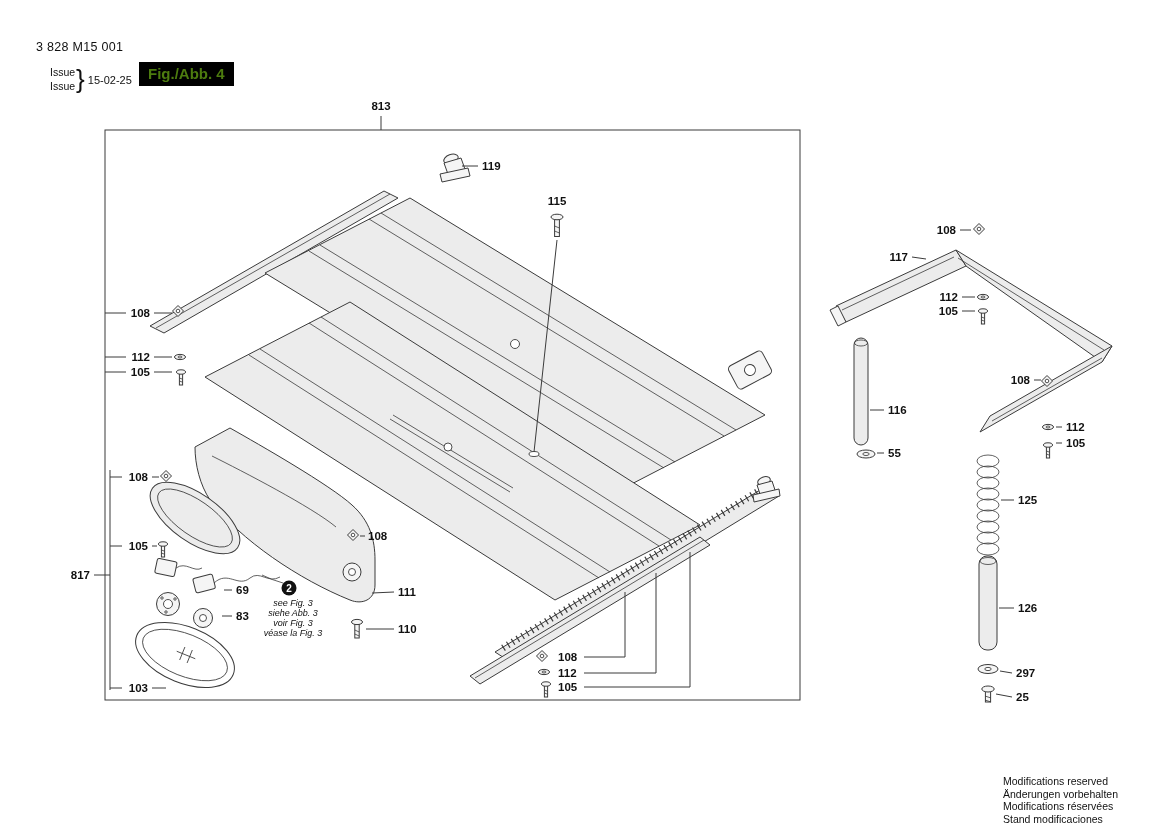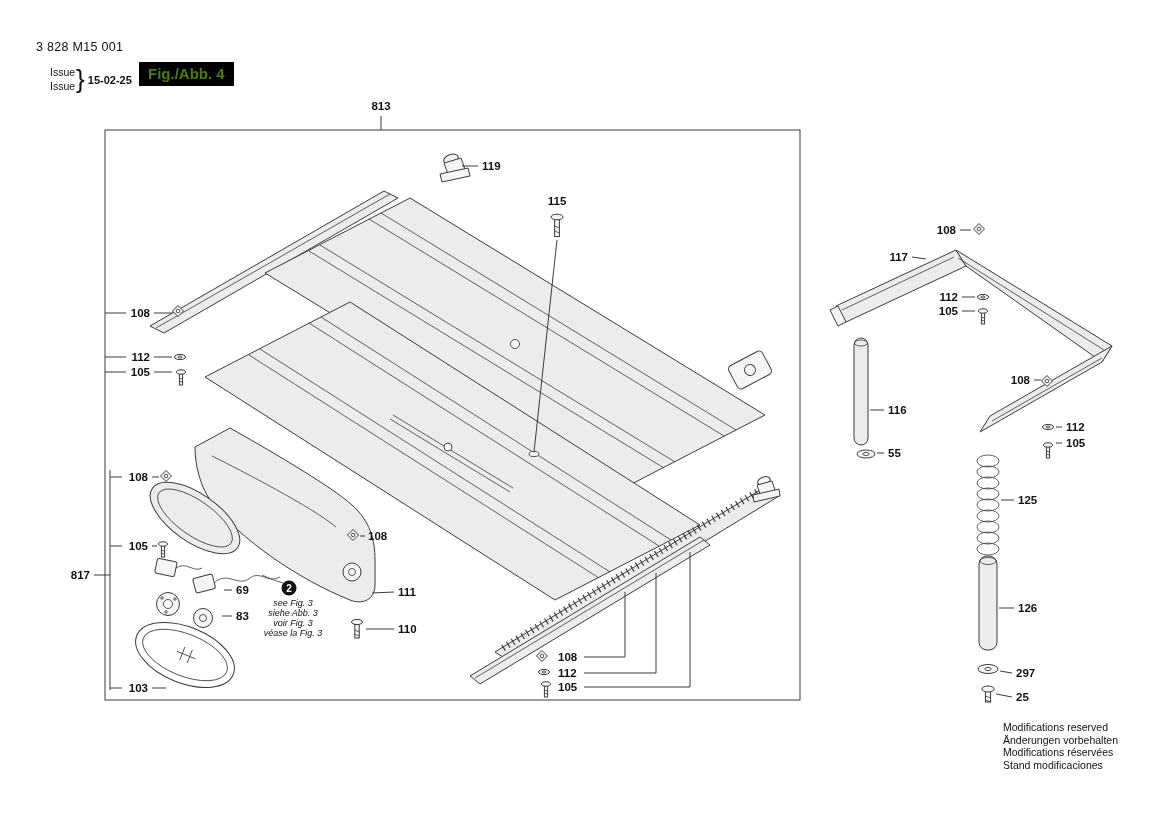--- a/index.html
+++ b/index.html
@@ -11,23 +11,23 @@
   .pt{fill:#ececec;stroke:#3b3b3b;stroke-width:1;}
   .ptl{fill:#f5f5f5;stroke:#3b3b3b;stroke-width:1;}
   .hole{fill:#ffffff;stroke:#3b3b3b;stroke-width:0.9;}
   .co{font-family:"Liberation Sans",sans-serif;font-weight:700;font-size:11.5px;fill:#111;}
   .note{font-family:"Liberation Sans",sans-serif;font-style:italic;font-size:9px;fill:#111;}
   .marker{font-family:"Liberation Sans",sans-serif;font-weight:700;font-size:10px;fill:#fff;}
   .part-number{position:absolute;left:36px;top:40px;font-size:12.5px;letter-spacing:0.3px;}
   .issue-block{position:absolute;left:50px;top:64px;display:flex;align-items:center;}
   .issue-labels{display:flex;flex-direction:column;font-size:10.5px;line-height:1.25;}
   .brace{font-size:26px;font-weight:300;margin:0 3px 0 1px;}
-  .issue-date{font-size:11px;font-weight:bold;}
+  .issue-date{font-size:11px;}
   .fig-box{position:absolute;left:139px;top:62px;background:#000;color:#4d7c0f;font-weight:700;font-size:15px;padding:3px 9px 4px;}
-  .mod-notes{position:absolute;left:1003px;top:721px;font-size:10.5px;line-height:1.2;}
+  .mod-notes{position:absolute;left:1003px;top:775px;font-size:10.5px;line-height:1.2;}
 </style>
 </head>
 <body>
 
 <div class="page">
 
   <div class="part-number">3 828 M15 001</div>
 
   <div class="issue-block">
     <div class="issue-labels">

